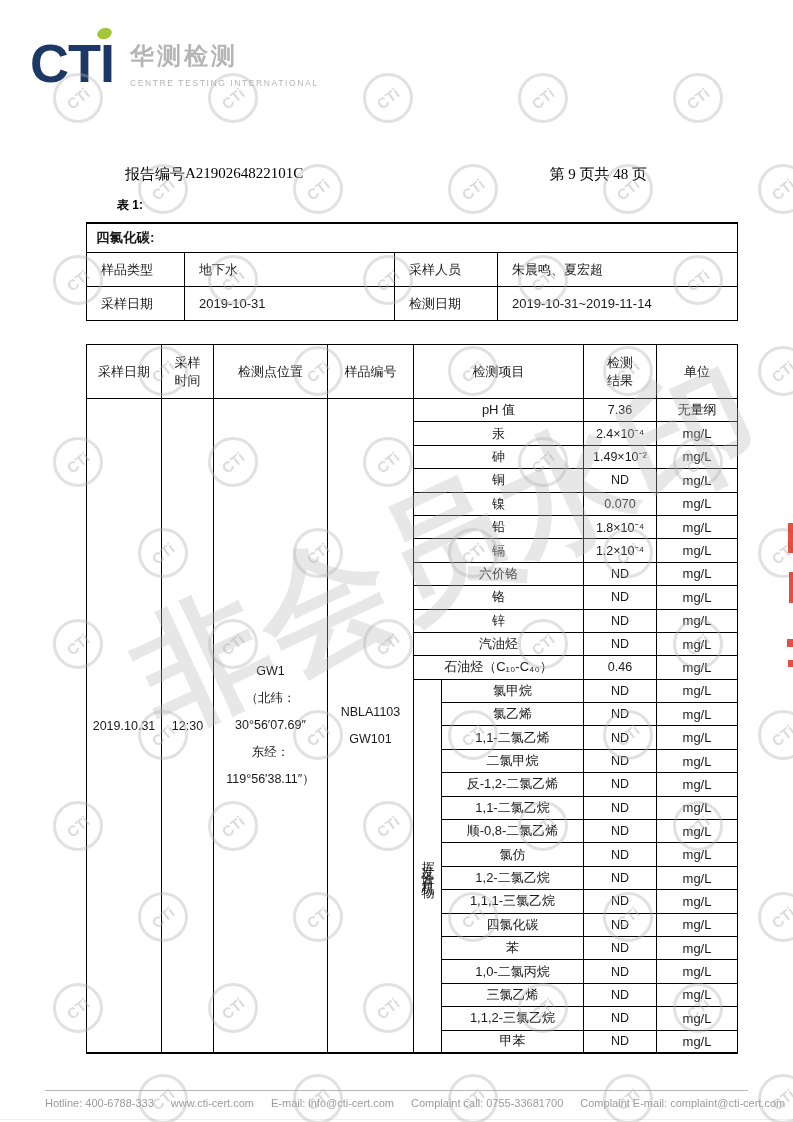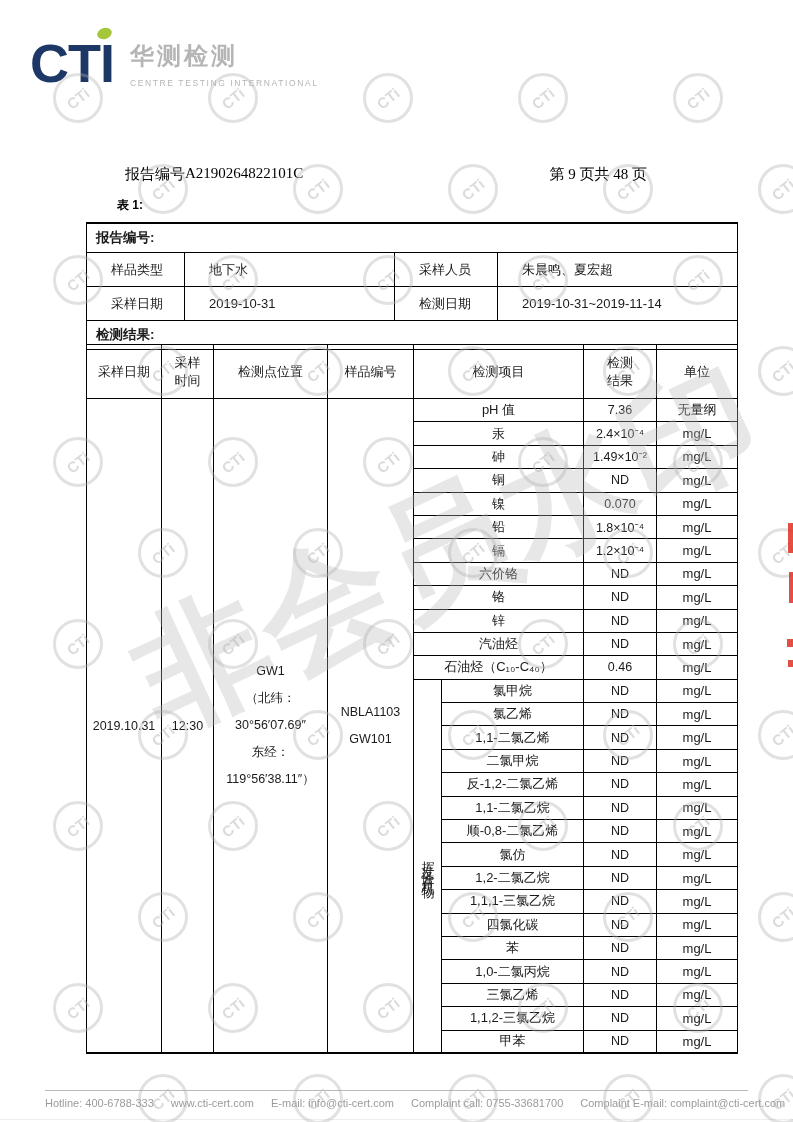--- a/index.html
+++ b/index.html
@@ -24,21 +24,21 @@
   .page-info{position:absolute;right:-4px;top:0;}
   .table-label{position:absolute;left:117px;top:197px;font-size:12px;font-weight:700;color:#000;}
 
   
   .tbl{position:absolute;left:86px;width:651px;border-collapse:collapse;table-layout:fixed;
     background:transparent;}
   .tbl td,.tbl th{border:1px solid #000;font-weight:400;font-size:13px;color:#1a1a1a;
     overflow:hidden;padding:0;}
   .tbl-info{top:222px;border-top:2px solid #000;}
   .tbl-info th.sec{height:28px;text-align:left;padding-left:9px;font-weight:700;font-size:13.5px;}
-  .tbl-info td{height:33px;text-align:left;padding-left:24px;}
+  .tbl-info td{height:33px;text-align:left;padding-left:14px;}
   .tbl-results{top:344px;border-bottom:2px solid #000;}
   .tbl-results th{white-space:pre-line;text-align:center;font-size:13px;}
   .tbl-results thead tr{height:54px;}
   .tbl-results tbody tr{height:23.4px;}
   .tbl-results td{text-align:center;font-size:12.5px;}
   td.c-item,td.c-unit{font-size:13px;}
   td.c-loc div,td.c-sn div{line-height:27px;font-size:12.5px;}
   td.c-voc{writing-mode:vertical-rl;text-orientation:upright;letter-spacing:5px;
     text-align:center;font-size:13px;padding:0;}
 
@@ -86,36 +86,33 @@
 
   <table class="tbl tbl-info">
     <colgroup>
         <col style="width:98px">
         <col style="width:210px">
         <col style="width:103px">
         <col style="width:240px">
       </colgroup>
     <tbody>
         <tr>
-          <th class="sec" colspan="4">报告编号:</th>
+          <th class="sec" colspan="4">四氯化碳:</th>
         </tr>
         <tr>
           <td>样品类型</td>
           <td>地下水</td>
           <td>采样人员</td>
           <td>朱晨鸣、夏宏超</td>
         </tr>
         <tr>
           <td>采样日期</td>
           <td>2019-10-31</td>
           <td>检测日期</td>
           <td>2019-10-31~2019-11-14</td>
-        </tr>
-        <tr>
-          <th class="sec" colspan="4">检测结果:</th>
         </tr>
       </tbody>
   </table>
 
   <table class="tbl tbl-results">
     <colgroup>
       <col style="width:75px">
         <col style="width:52px">
         <col style="width:114px">
         <col style="width:86px">

